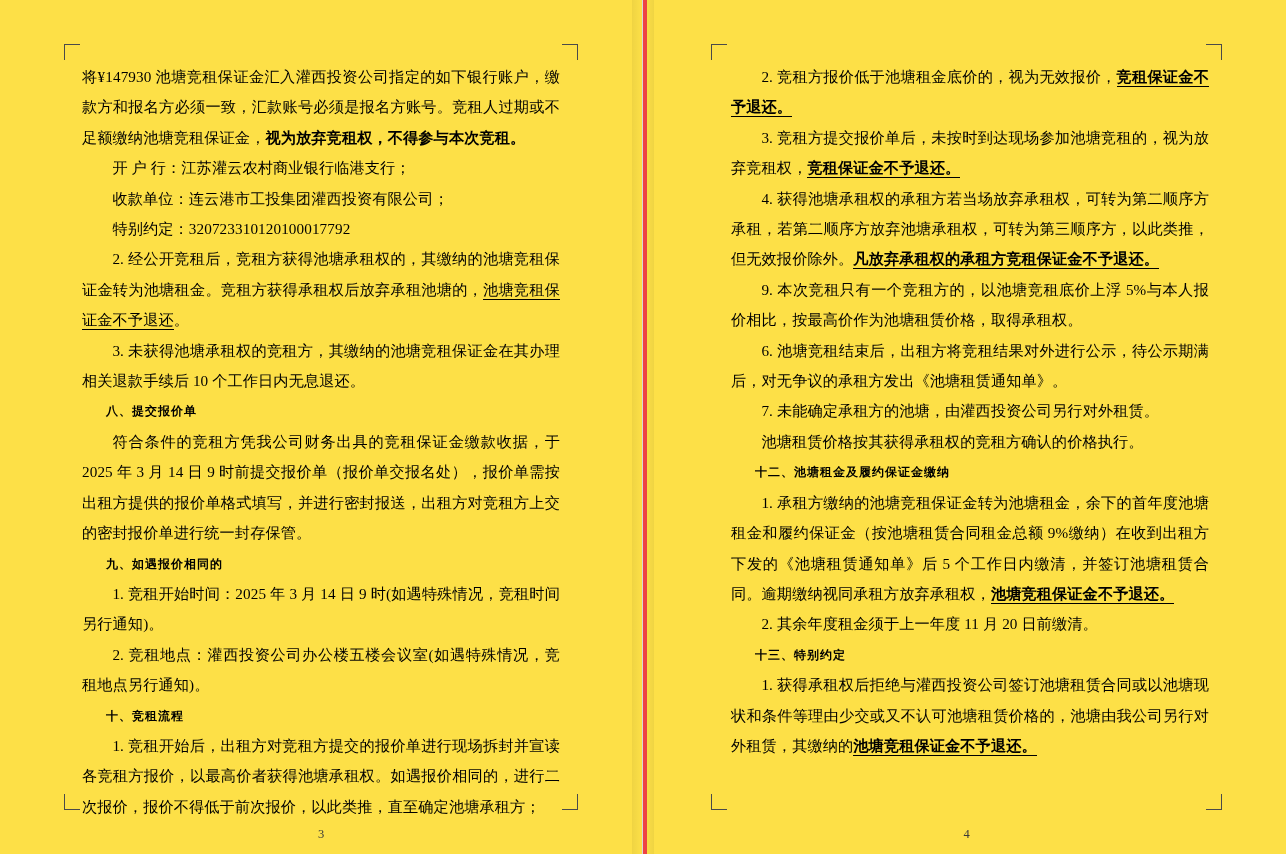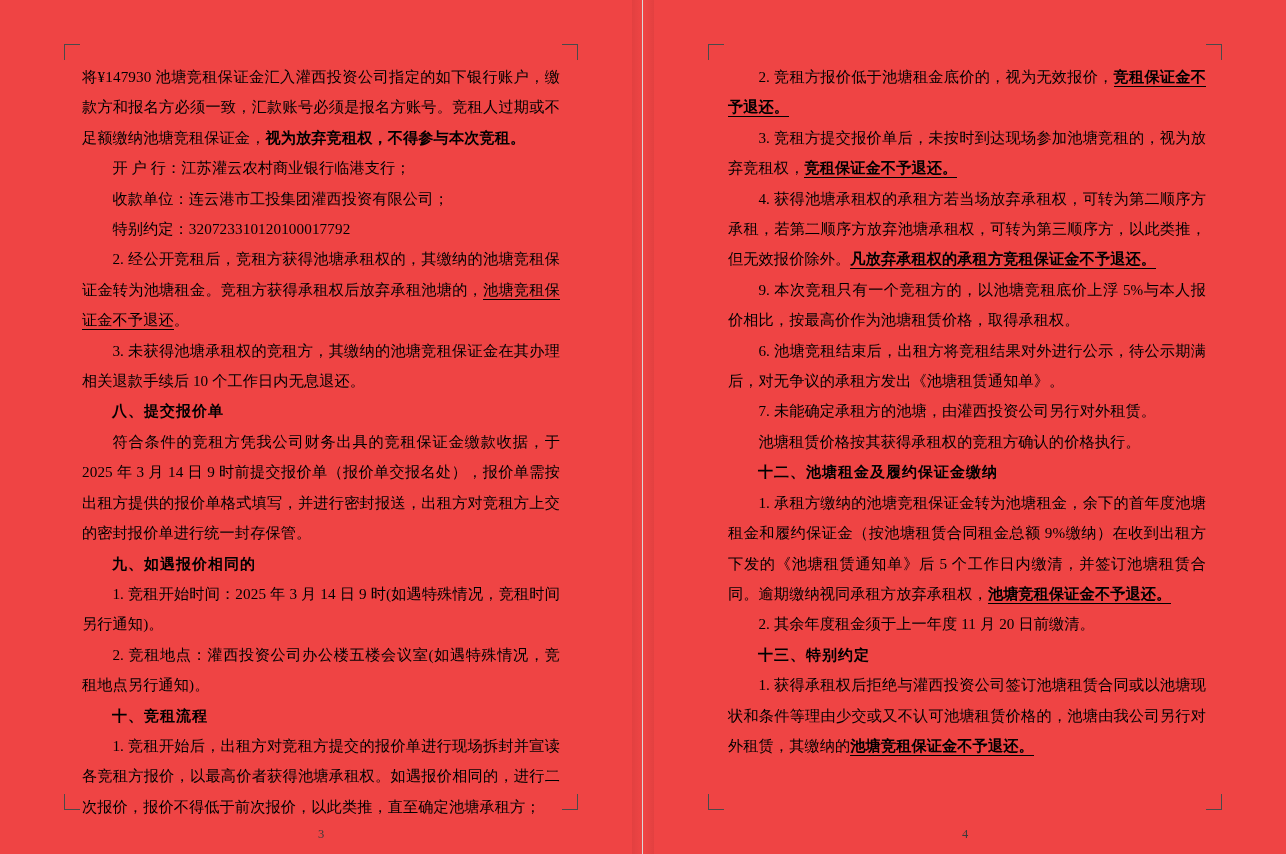--- a/index.html
+++ b/index.html
@@ -17,25 +17,25 @@
   .spread {
     display: flex;
     width: 1286px;
     height: 854px;
     position: relative;
   }
   .page {
     position: relative;
     width: 643px;
     height: 854px;
-    background: #ef4444;
+    background: #fde047;
     box-sizing: border-box;
   }
   .page-left { border-right: 1px solid #d8d8d8; }
-  .page-right { border-left: 1px solid #ef4444; }
+  .page-right { border-left: 4px solid #ef4444; }
 
   
   .crop {
     position: absolute;
     width: 16px;
     height: 16px;
   }
   .crop::before, .crop::after {
     content: "";
     position: absolute;
@@ -74,21 +74,21 @@
     text-align: justify;
     text-justify: inter-ideograph;
     letter-spacing: 0.1px;
   }
   p.ind2 { text-indent: 2em; }
   p.noind { text-indent: 0; }
 
   .heading {
     text-indent: 2em;
     font-weight: bold;
-    font-size: 15px;
+    font-size: 12px;
     line-height: 30.4px;
     letter-spacing: 1px;
   }
   .bold { font-weight: bold; }
   .bu {
     font-weight: bold;
     border-bottom: 1.4px solid #000;
     padding-bottom: 1px;
   }
   .u {

